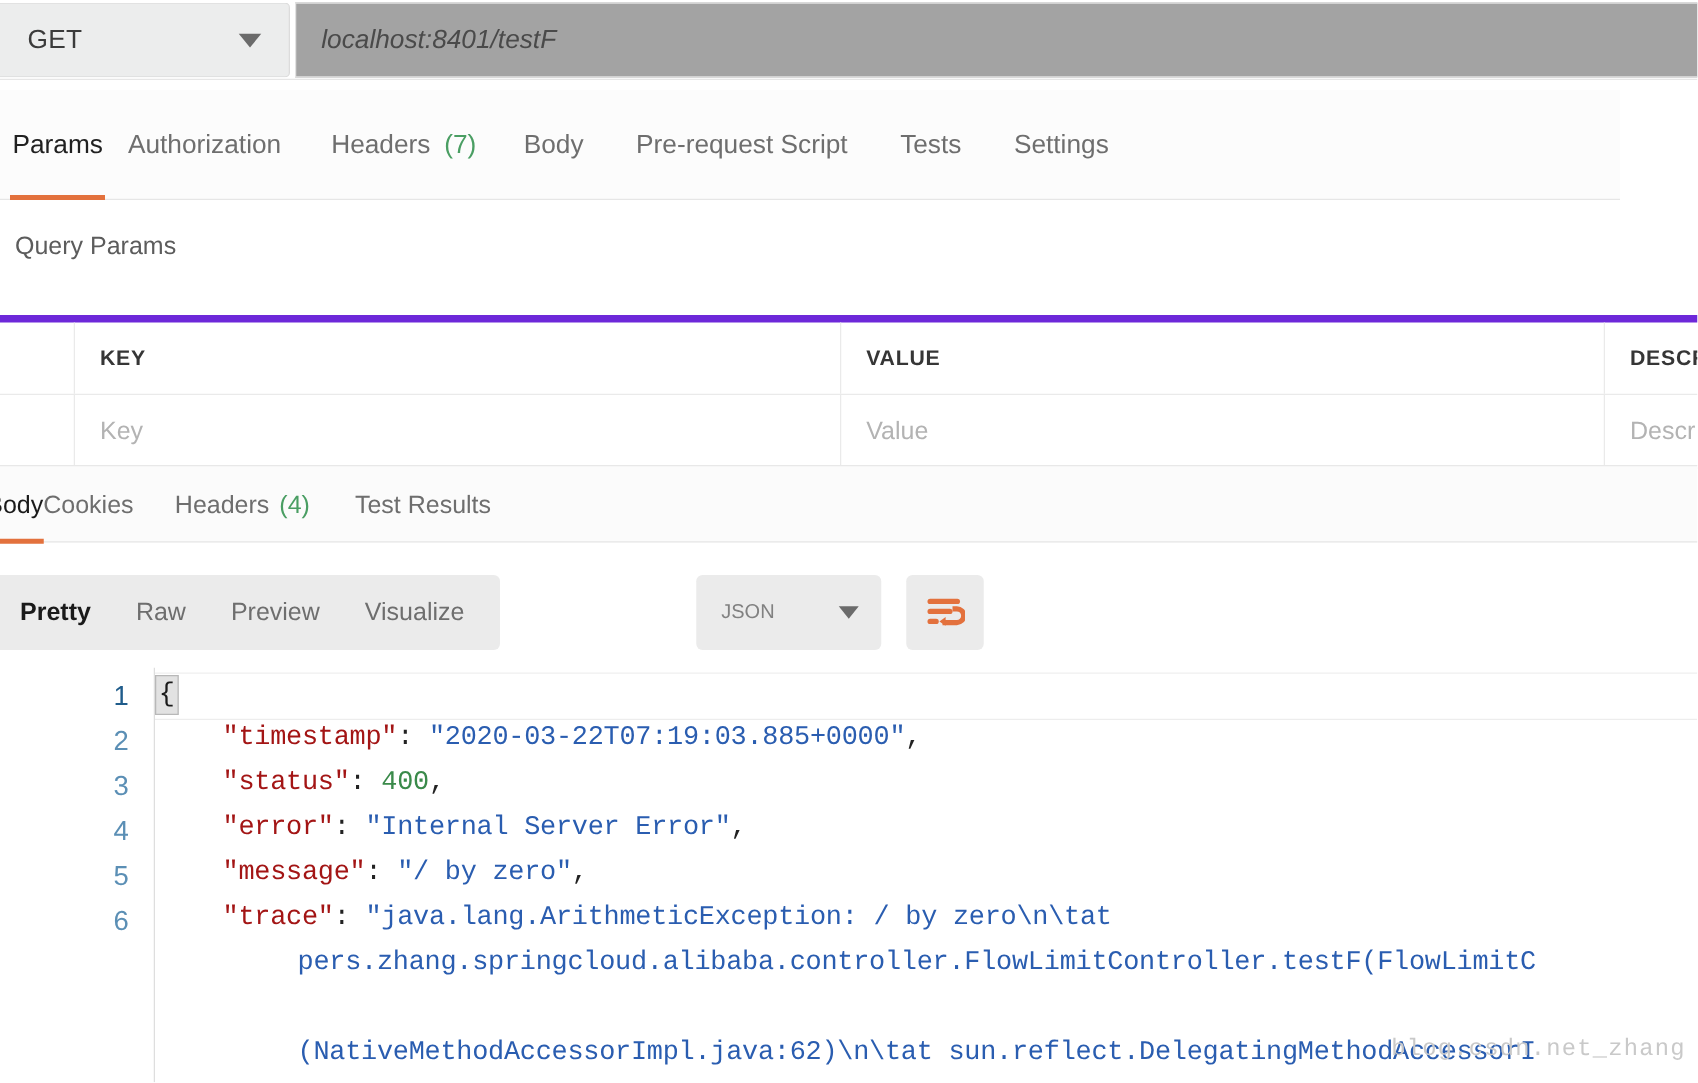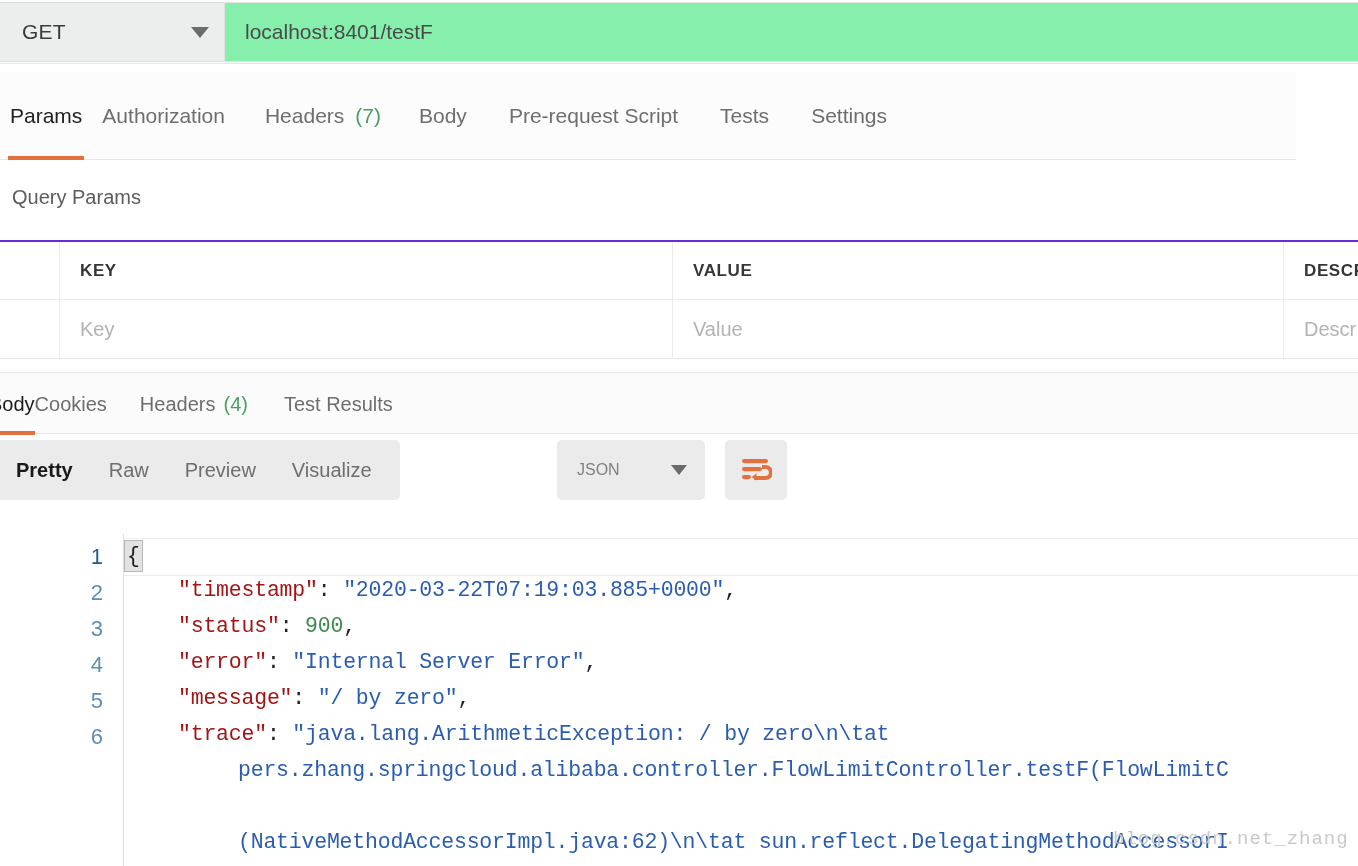--- a/index.html
+++ b/index.html
@@ -30,23 +30,23 @@
     margin-left: 22px; flex: 1;
   }
   .method-caret {
     margin-right: 22px;
     width: 0; height: 0;
     border-left: 9px solid transparent;
     border-right: 9px solid transparent;
     border-top: 11px solid #6b6b6b;
   }
   .url-input-wrap {
-    position: absolute; left: 224px; top: 2px; right: 0; height: 60px;
-    background: #86efac; border: 1px solid #e2e2e2; border-right: none;
-    display: flex; align-items: center;
+    position: absolute; left: 236px; top: 2px; right: 0; height: 60px;
+    background: #a3a3a3; border: 1px solid #e2e2e2; border-right: none;
+    display: flex; align-items: center; font-style: italic;
   }
   .url-text {
     font-size: 21px; color: #4a4a4a; margin-left: 20px;
     white-space: nowrap;
   }
   .urlbar-underline {
     position: absolute; left: 0; top: 63px; width: 1358px; height: 1px;
     background: #e6e6e6;
   }
 
@@ -70,22 +70,22 @@
     background: #e3713d;
   }
   .tab .count { color: #4a9e63; margin-left: 9px; font-size: 21px; }
 
   
   .qp-title {
     position: absolute; left: 12px; top: 186px;
     font-size: 20px; color: #5c5c5c;
   }
   .params-table {
-    position: absolute; left: 0; top: 240px; width: 1358px;
-    border-top: 2px solid #6d28d9;
+    position: absolute; left: 0; top: 252px; width: 1358px;
+    border-top: 6px solid #6d28d9;
     border-bottom: 1px solid #e8e8e8;
   }
   .ptr { display: flex; height: 58px; }
   .ptr.hdr { border-bottom: 1px solid #eaeaea; }
   .pcell {
     border-right: 1px solid #eaeaea;
     display: flex; align-items: center;
     padding-left: 20px;
     overflow: hidden; white-space: nowrap;
   }
@@ -117,21 +117,21 @@
   .status-wrap {
     position: absolute; right: 0; top: 0; height: 62px;
     display: flex; align-items: center; white-space: nowrap;
   }
   .status-lbl { font-size: 20px; color: #7d7d7d; }
   .status-val { font-size: 20px; color: #4fa865; margin-left: 9px; }
   .time-lbl { font-size: 20px; color: #7d7d7d; margin-left: 38px; }
 
   
   .view-toolbar {
-    position: absolute; left: 0; top: 440px; width: 1358px; height: 62px;
+    position: absolute; left: 0; top: 460px; width: 1358px; height: 62px;
   }
   .seg {
     position: absolute; left: -12px; top: 0; height: 60px;
     background: #ebebeb; border-radius: 5px;
     display: flex; align-items: center; padding: 0 10px;
   }
   .seg-item {
     font-size: 20px; color: #6e6e6e; padding: 0 18px; cursor: pointer; white-space: nowrap;
   }
   .seg-item.active { color: #1a1a1a; font-weight: bold; }
@@ -308,21 +308,21 @@
         <div class="lnum" style="top: 46px;">2</div>
         <div class="lnum" style="top: 82px;">3</div>
         <div class="lnum" style="top: 118px;">4</div>
         <div class="lnum" style="top: 154px;">5</div>
         <div class="lnum" style="top: 190px;">6</div>
       </div>
     <div class="code-lines" id="code-lines">
         <div class="line1-band"></div>
         <div class="brace-hl">{</div>
         <div class="cline" style="top: 44px; left: 54px;"><span class="k">"timestamp"</span><span class="p">: </span><span class="s">"2020-03-22T07:19:03.885+0000"</span><span class="p">,</span></div>
-        <div class="cline" style="top: 80px; left: 54px;"><span class="k">"status"</span><span class="p">: </span><span class="n">900</span><span class="p">,</span></div>
+        <div class="cline" style="top: 80px; left: 54px;"><span class="k">"status"</span><span class="p">: </span><span class="n">400</span><span class="p">,</span></div>
         <div class="cline" style="top: 116px; left: 54px;"><span class="k">"error"</span><span class="p">: </span><span class="s">"Internal Server Error"</span><span class="p">,</span></div>
         <div class="cline" style="top: 152px; left: 54px;"><span class="k">"message"</span><span class="p">: </span><span class="s">"/ by zero"</span><span class="p">,</span></div>
         <div class="cline" style="top: 188px; left: 54px;"><span class="k">"trace"</span><span class="p">: </span><span class="s">"java.lang.ArithmeticException: / by zero\n\tat</span><span class="p"></span></div>
         <div class="cline s" style="top: 224px; left: 114px;">pers.zhang.springcloud.alibaba.controller.FlowLimitController.testF(FlowLimitC</div>
         <div class="cline s" style="top: 296px; left: 114px;">(NativeMethodAccessorImpl.java:62)\n\tat sun.reflect.DelegatingMethodAccessorI</div>
       </div>
   </div>
 
   <div class="watermark">blog.csdn.net_zhang</div>
 </div>

